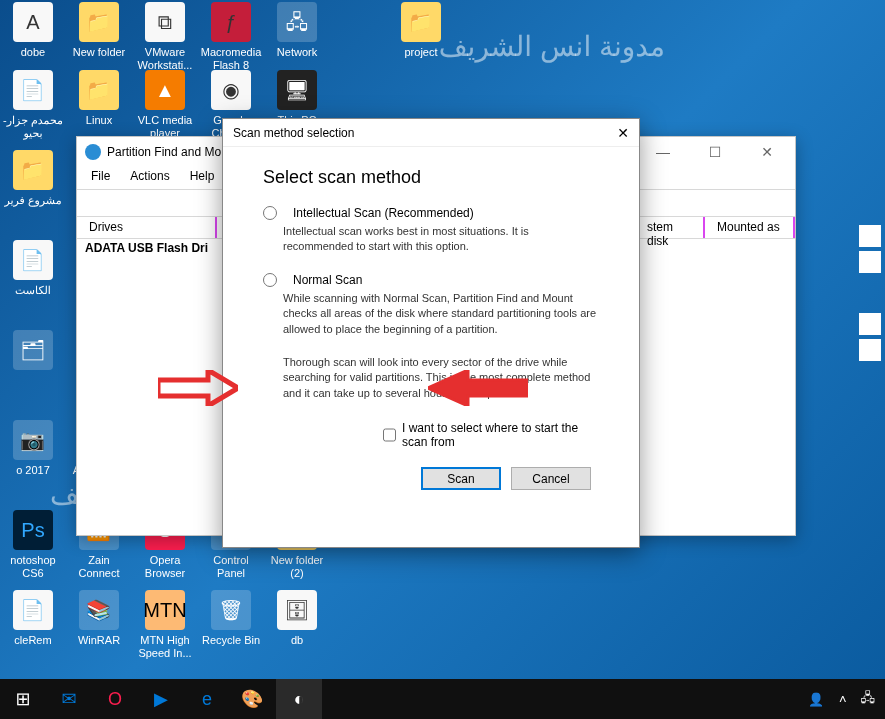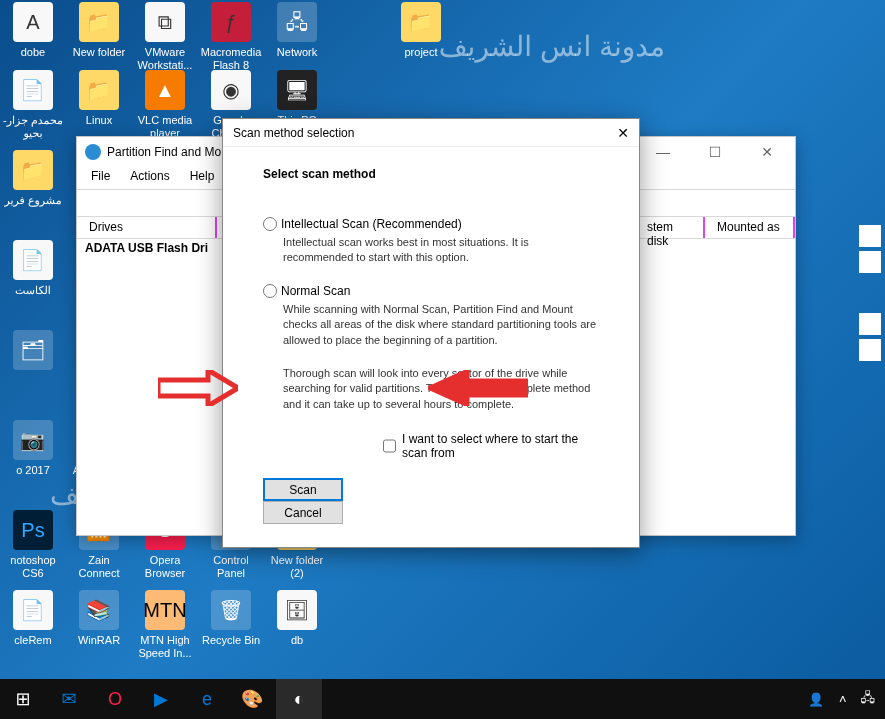--- a/index.html
+++ b/index.html
@@ -33,26 +33,26 @@
 .pwin .toolbar .disabled { color: #aaa; }
 .pwin .gridhdr { display: flex; height: 22px; border-bottom: 1px solid #d8d8d8; font-size: 12px; }
 .pwin .gridhdr div { padding: 3px 12px; border-right: 2px solid #d946ef; }
 .pwin .gridrow { display: flex; height: 20px; font-size: 12px; font-weight: bold; padding: 2px 8px; }
 
 
 .dialog { position: absolute; top: 118px; left: 222px; width: 418px; height: 430px; background: #fff; border: 1px solid #888; box-shadow: 0 6px 24px rgba(0,0,0,0.4); }
 .dialog .dtitle { height: 28px; display: flex; align-items: center; padding: 0 10px; font-size: 12px; border-bottom: 1px solid #eee; }
 .dialog .dtitle .closex { margin-left: auto; font-size: 14px; cursor: default; }
 .dialog .dcontent { padding: 20px 40px 14px 40px; font-size: 12px; }
-.dialog h3 { font-size: 12px; font-weight: bold; margin-bottom: 36px; }
+.dialog h3 { font-size: 18px; font-weight: normal; margin-bottom: 18px; }
 .dialog .opt { margin-bottom: 18px; }
-.dialog .opt label { display: flex; align-items: center; gap: 4px; font-size: 12px; margin-bottom: 4px; }
+.dialog .opt label { display: flex; align-items: center; gap: 16px; font-size: 12px; margin-bottom: 4px; }
 .dialog .opt .desc { font-size: 11px; color: #333; margin-left: 20px; line-height: 1.4; }
 .dialog .chkrow { display: flex; align-items: center; gap: 6px; font-size: 12px; margin: 20px 0 18px 120px; }
-.dialog .btnrow { display: flex; justify-content: flex-end; padding-right: 8px; flex-direction: column; }
+.dialog .btnrow { display: flex; gap: 10px; justify-content: flex-end; padding-right: 8px; }
 .dialog .btnrow button { width: 80px; height: 23px; font-size: 12px; background: #e1e1e1; border: 1px solid #adadad; }
 .dialog .btnrow button.primary { border: 2px solid #0078d7; }
 input[type=radio], input[type=checkbox] { width: 14px; height: 14px; }
 
 
 .taskbar { position: absolute; bottom: 0; left: 0; width: 100%; height: 40px; background: #101010; display: flex; align-items: center; }
 .taskbar .tbtn { width: 46px; height: 40px; display: flex; align-items: center; justify-content: center; color: #fff; font-size: 18px; }
 .taskbar .tray { margin-left: auto; display: flex; align-items: center; gap: 14px; padding: 0 10px; color: #fff; font-size: 13px; }
 </style>
 </head>

